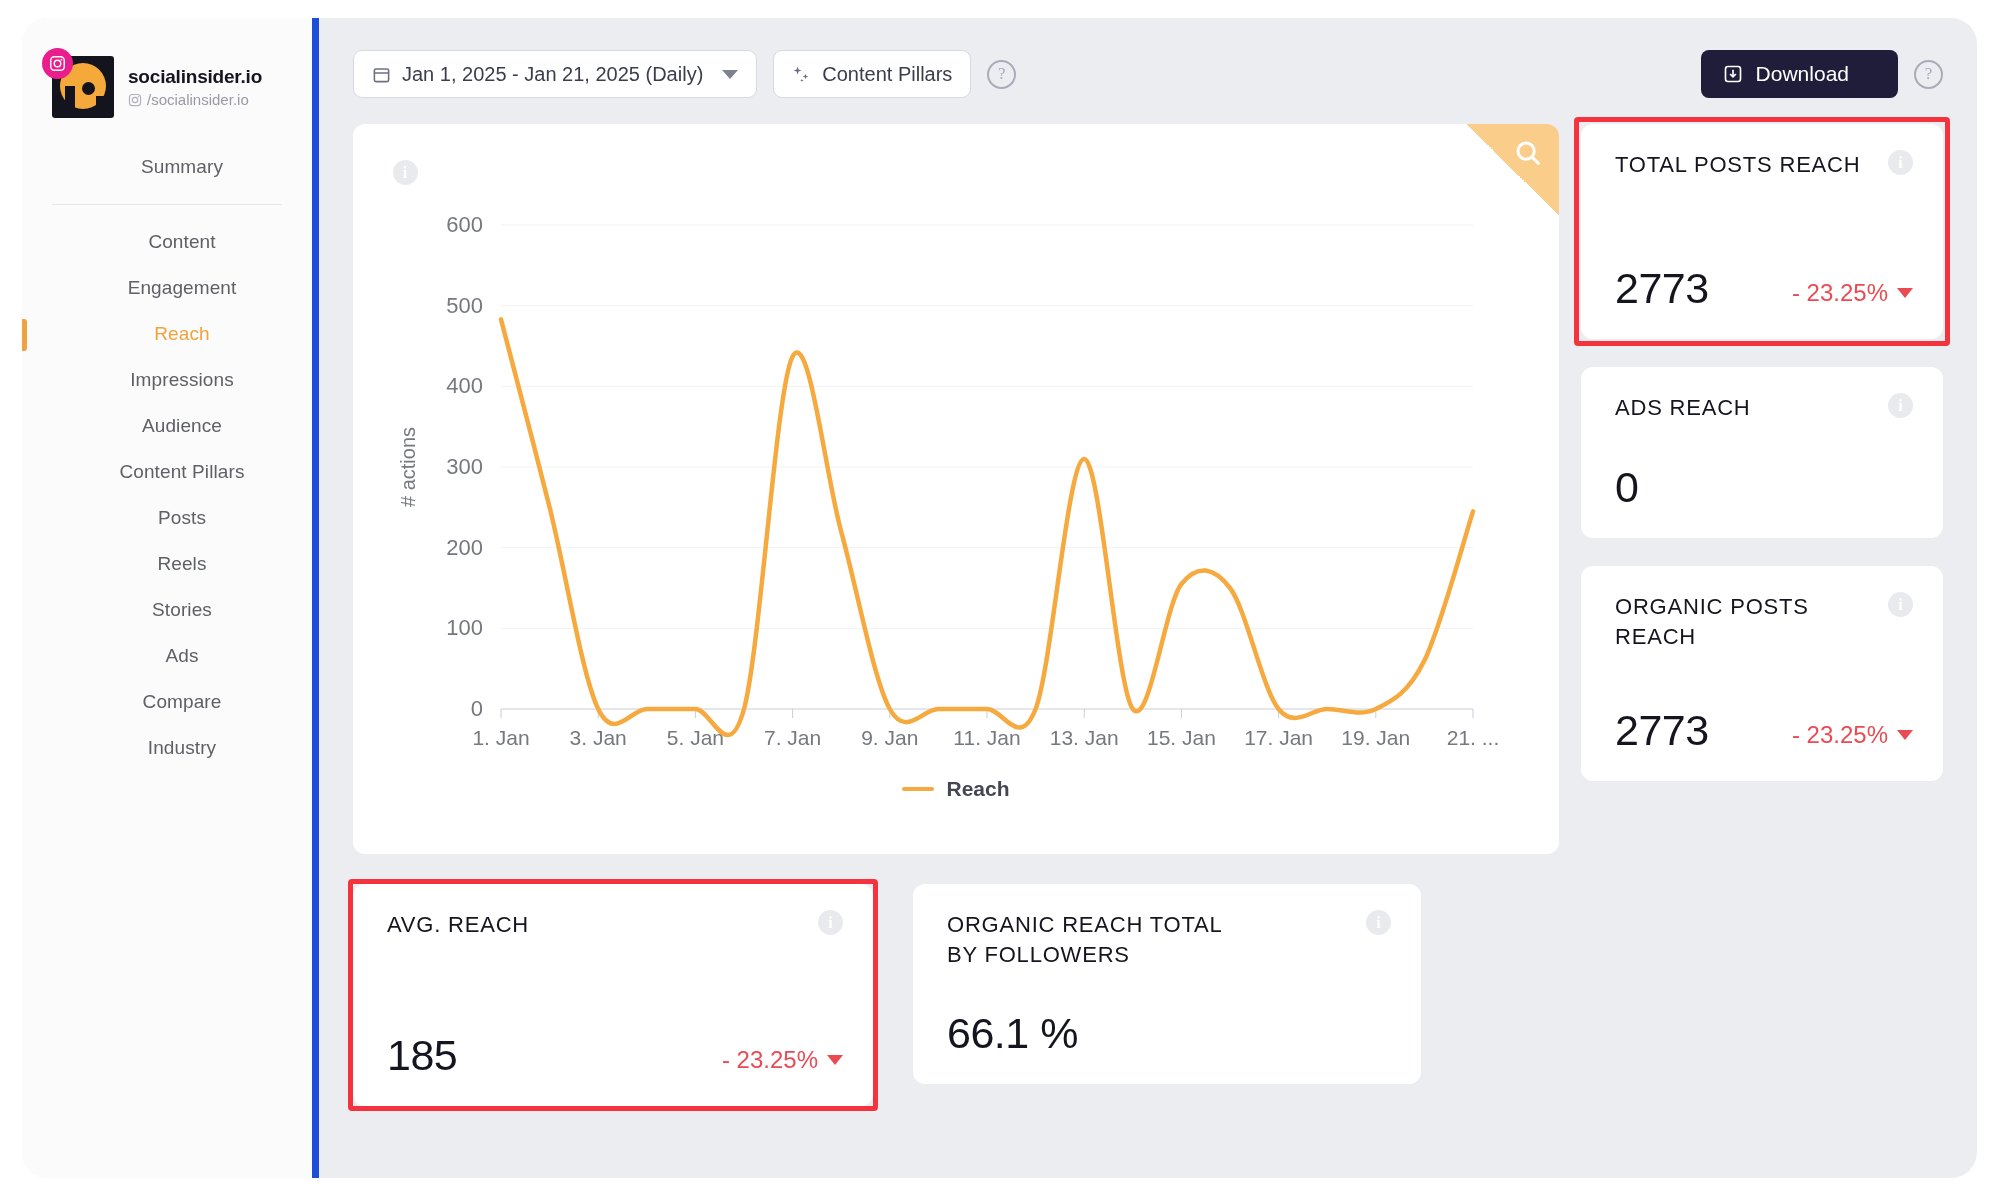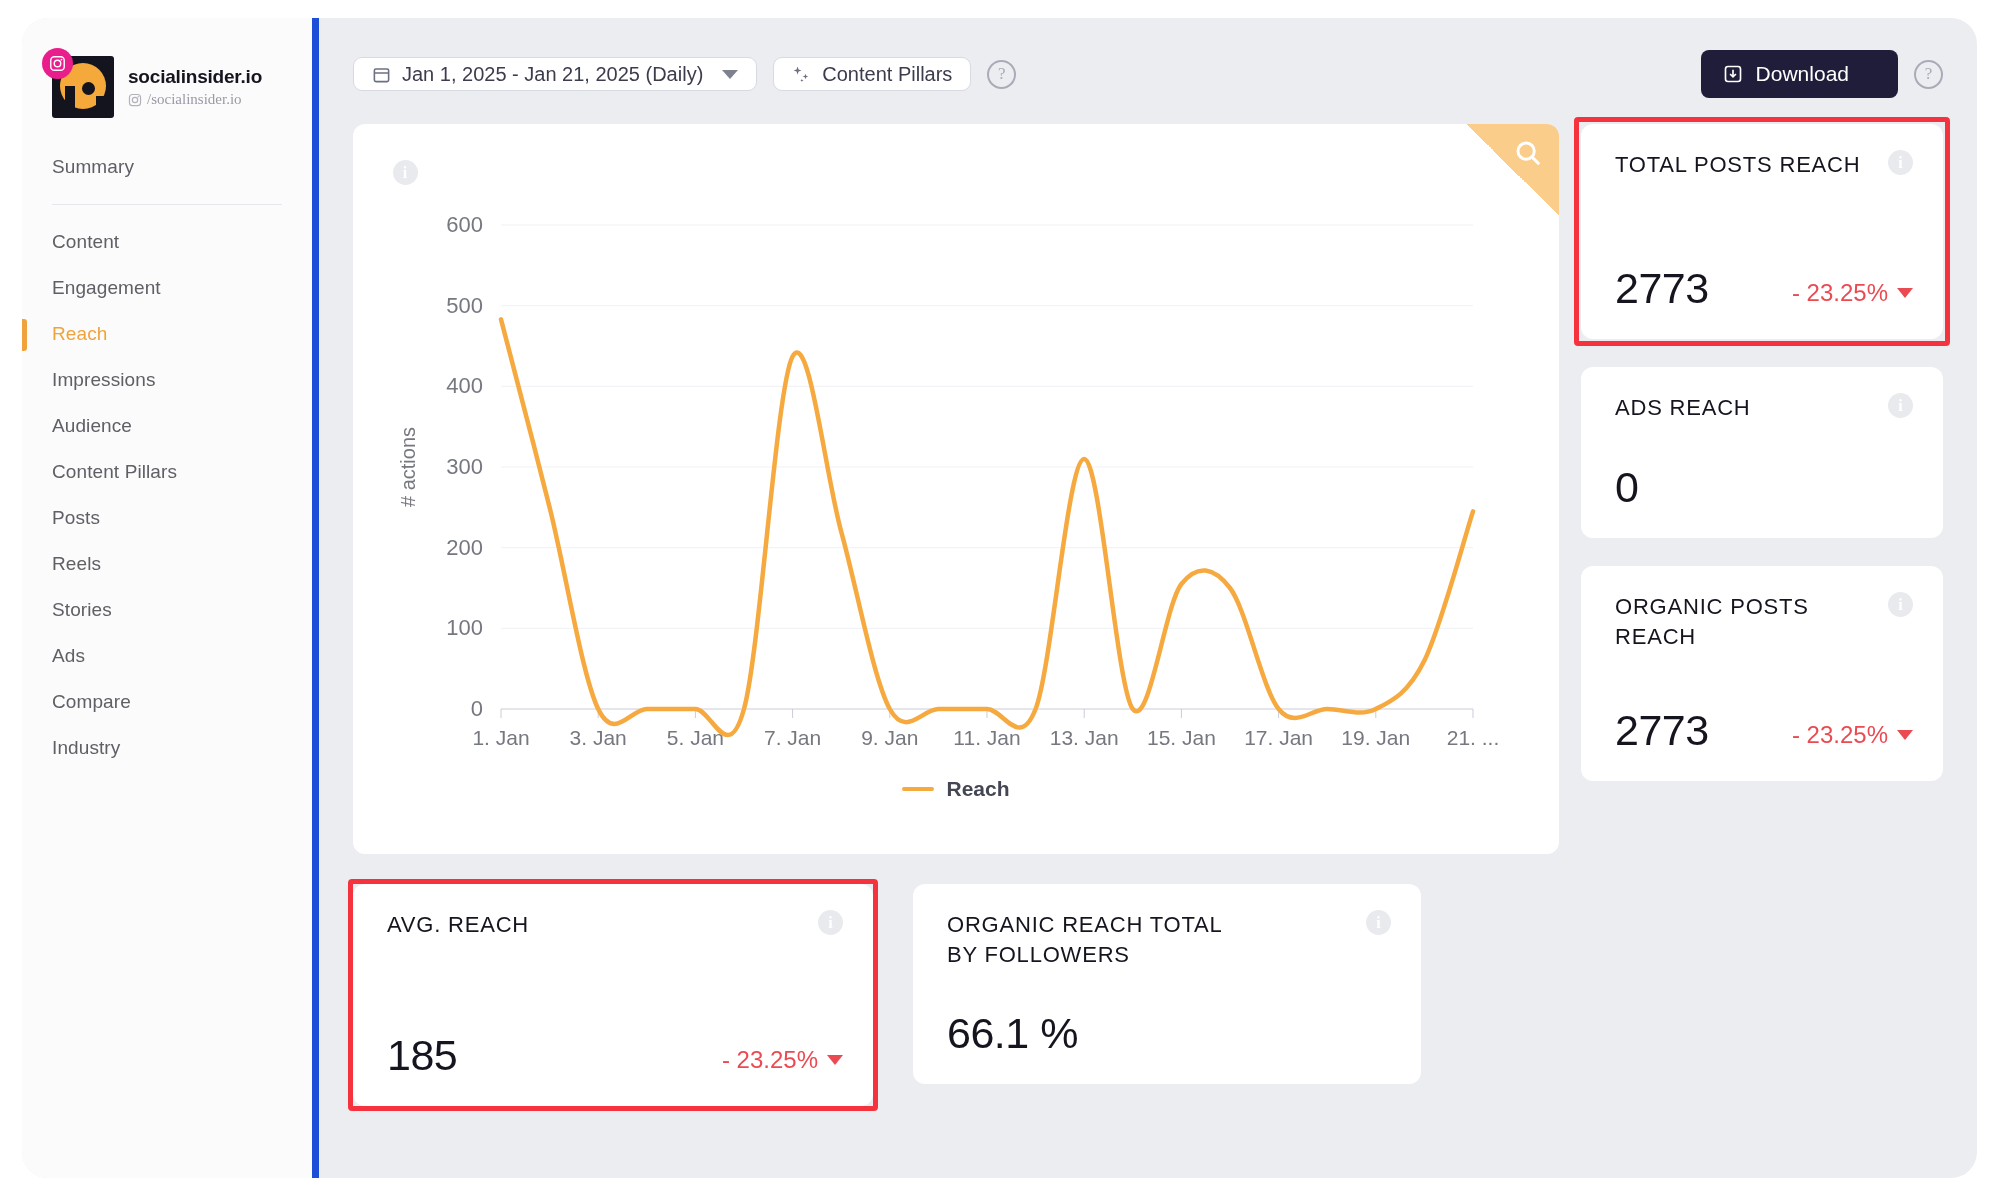--- a/index.html
+++ b/index.html
@@ -77,25 +77,25 @@
     background: #e91e8c;
     display: flex; align-items: center; justify-content: center;
   }
   .ig-badge svg { width: 17px; height: 17px; }
   .profile-name {
     font-size: 19px; font-weight: bold; color: #15151f;
     letter-spacing: -0.2px; line-height: 1.2;
   }
   .profile-handle {
     font-size: 15px; color: #9a9aa6; margin-top: 3px;
-    display: flex; align-items: center; gap: 5px; font-family: Liberation Serif, serif;
+    display: flex; align-items: center; gap: 5px;
   }
   .profile-handle svg { width: 14px; height: 14px; opacity: .75; }
 
-  .nav { margin-top: 26px; }
+  .nav { margin-top: 26px; text-align: center; }
   .nav-item {
     position: relative;
     padding: 12px 0 12px 30px;
     font-size: 19px;
     color: #5f6066;
     cursor: pointer;
     letter-spacing: 0.1px;
   }
   .nav-item.active { color: #f0a33c; }
   .nav-item.active::before {
@@ -118,21 +118,21 @@
     padding: 30px 34px 0 34px;
     overflow: hidden;
   }
   .toolbar {
     display: flex;
     align-items: center;
     gap: 16px;
     height: 52px;
   }
   .pill {
-    height: 34px;
+    height: 48px;
     background: #ffffff;
     border: 1px solid #d8dae1;
     border-radius: 9px;
     display: flex;
     align-items: center;
     gap: 11px;
     padding: 0 18px;
     font-size: 20px;
     color: #3b3d4d;
     cursor: pointer;

